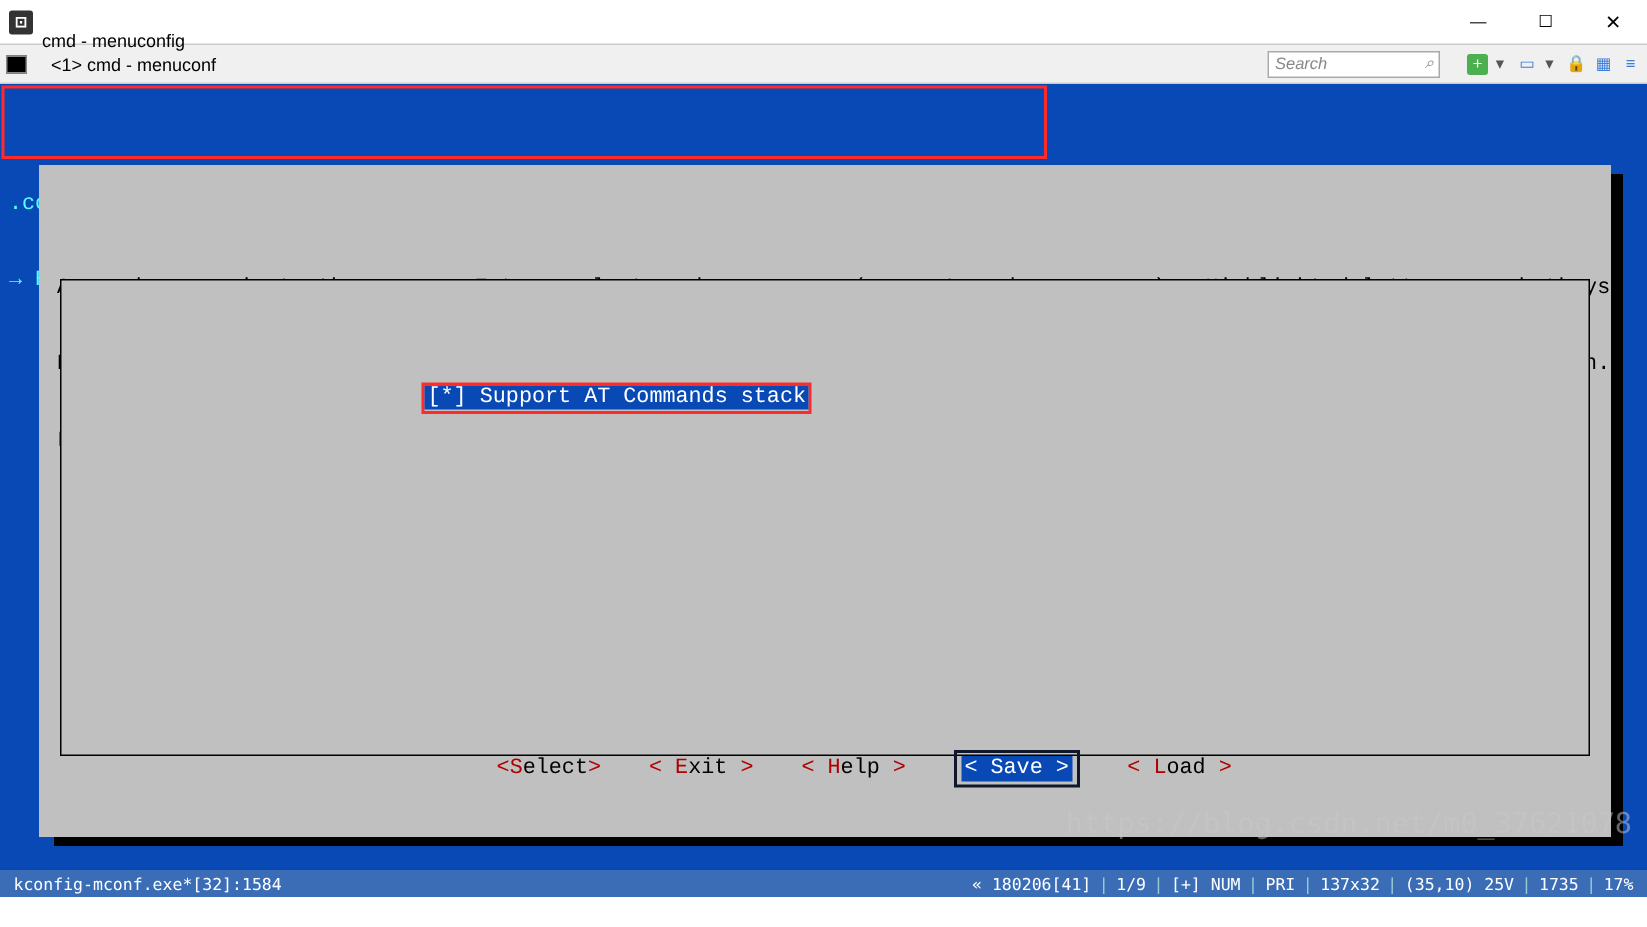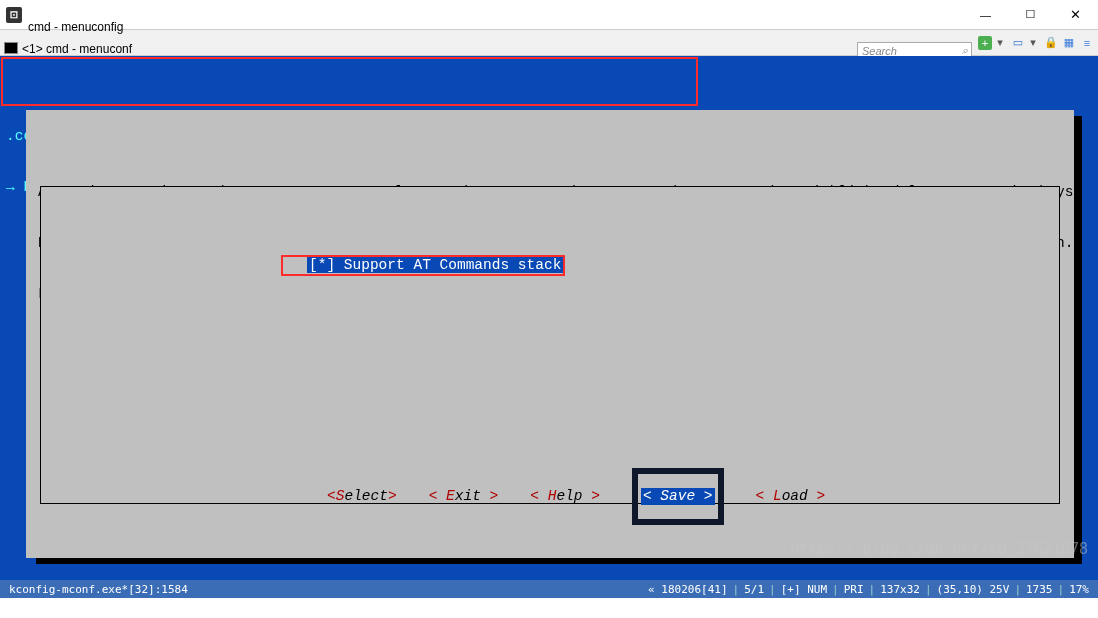--- a/index.html
+++ b/index.html
@@ -3,21 +3,21 @@
 <meta charset="utf-8">
 <style>
 * { margin: 0; padding: 0; box-sizing: border-box; }
 body { width: 1098px; height: 618px; font-family: "Segoe UI", Arial, sans-serif; background: #fff; overflow: hidden; position: relative; }
 .titlebar { height: 30px; background: #fff; display: flex; align-items: center; border-bottom: 1px solid #ccc; }
 .titlebar .app-icon { width: 16px; height: 16px; background: #333; margin: 0 6px; border-radius: 2px; display:flex; align-items:center; justify-content:center; color:#fff; font-size:10px; font-weight:bold;}
 .titlebar .title { font-size: 12px; color: #000; flex: 1; margin-top: 24px; }
 .win-controls { display: flex; }
 .win-btn { width: 45px; height: 30px; display: flex; align-items: center; justify-content: center; font-size: 11px; font-family: Arial; }
 .win-btn.close { font-size: 13px; }
-.toolbar { height: 26px; background: #f0f0f0; display: flex; border-bottom: 1px solid #ccc; padding: 12px 4px; }
+.toolbar { height: 26px; background: #f0f0f0; display: flex; align-items: center; border-bottom: 1px solid #ccc; padding: 0 4px; gap: 12px; }
 .tab-icon { width: 14px; height: 12px; background: #000; margin-right: 4px; border:1px solid #888;}
 .tab-label { font-size: 12px; color: #000; }
 .toolbar-spacer { flex: 1; }
 .search-box { width: 115px; height: 18px; border: 1px solid #aaa; font-size: 11px; padding: 0 4px; font-style: italic; color: #888; background: #fff; display:flex; align-items:center; position:relative;}
 .search-box .mag { position:absolute; right:3px; top:1px; font-size:11px; color:#888;}
 .toolbar-icons { display: flex; gap: 4px; margin-left: 6px; align-items:center;}
 .toolbar-icons span { width: 14px; height: 14px; display: inline-flex; align-items:center; justify-content:center; font-size:11px;}
 .ic-green{ background:#4caf50; color:#fff; border-radius:2px;}
 .ic-blue{ color:#3b7dd8;}
 .ic-lock{ color:#e0a030;}
@@ -29,39 +29,39 @@
 .config-header { color: #55ffff; padding: 4px 6px 0 6px; }
 .section-rule { color: #55ffff; position:absolute; top:38px; left:6px; right:12px; text-align:center;}
 .section-rule::before{ content:""; position:absolute; left:0; right:0; top:50%; border-top:1px solid #55ffff;}
 .section-rule span{ background:#0949b5; padding:0 6px; position:relative;}
 .red-box-top { position:absolute; left:1px; top:1px; width:697px; height:49px; border:2px solid #ff2a2a; pointer-events:none;}
 .gray-panel { position: absolute; left: 26px; right: 24px; top: 54px; bottom: 22px; background: #c0c0c0; color: #000; padding: 6px 12px; }
 .gray-shadow { position:absolute; left:36px; right:16px; top:60px; bottom:16px; background:#000; }
 .help-text { color: #000; }
 .inner-box { position: absolute; left: 14px; right: 14px; top: 76px; bottom: 54px; border: 1px solid #000; background: #c0c0c0; }
 .menu-items { padding: 2px 0; }
-.item { padding: 0 2px; color: #000; margin-left: 24px; }
+.item { padding: 0 2px; color: #000; }
 .item .hot { color: #1010e0; }
 .item.sel { background: #0949b5; color: #fff; display:inline; padding: 0 2px;}
 .item.sel .hot { color: #fff; }
 .sel-wrap{ margin-left:0;}
 .red-box-item { display:inline-block; border:2px solid #ff2a2a; padding:0; margin-top:-2px;}
 .bottom-buttons { position: absolute; left: 0; right: 0; bottom: 16px; text-align: center; }
-.btn { display: inline-block; padding: 0 2px; color: #000; font-style: italic; }
+.btn { display: inline-block; padding: 0 2px; color: #000; }
 .btn .ang { color: #b00000; }
 .btn .hot { color: #b00000; }
 .btn.active { background: #0949b5; color: #fff; }
 .btn.active .ang, .btn.active .hot { color: #fff; }
 .btn-spacer{ display:inline-block; width:28px;}
-.red-box-save { display:inline-block; border:6px solid #0f172a; padding:14px 3px; margin:0 2px;}
+.red-box-save { display:inline-block; border:2px solid #0f172a; padding:2px 3px; margin:0 2px;}
 .statusbar { height: 18px; background: #3a6db5; color: #fff; font-size: 11px; display: flex; align-items: center; padding: 0 4px; font-family: Consolas, monospace;}
 .statusbar .sep { flex: 1; }
 .sb-item{ padding: 0 5px;}
 .sb-divider{ color:#9cc;}
-.watermark { position: absolute; right: 10px; bottom: 22px; color: rgba(200,200,200,0.5); font-size: 15px; font-family: Consolas, monospace;}
+.watermark { position: absolute; right: 10px; bottom: 22px; color: rgba(200,200,200,0.5); font-size: 19px; font-family: Consolas, monospace;}
 </style>
 </head>
 <body>
 
 <div class="titlebar">
   <div class="app-icon">⊡</div>
   <div class="title">cmd - menuconfig</div>
   <div class="win-controls">
     <div class="win-btn">—</div>
     <div class="win-btn">☐</div>
@@ -114,21 +114,21 @@
     </div>
   </div>
   <div class="watermark">https://blog.csdn.net/m0_37621078</div>
 </div>
 
 <div class="statusbar">
   <span class="sb-item">kconfig-mconf.exe*[32]:1584</span>
   <span class="sep"></span>
   <span class="sb-item">« 180206[41]</span>
     <span class="sb-divider">|</span>
-  <span class="sb-item">5/1</span>
+  <span class="sb-item">1/9</span>
     <span class="sb-divider">|</span>
   <span class="sb-item">[+] NUM</span>
     <span class="sb-divider">|</span>
   <span class="sb-item">PRI</span>
     <span class="sb-divider">|</span>
   <span class="sb-item">137x32</span>
     <span class="sb-divider">|</span>
   <span class="sb-item">(35,10) 25V</span>
     <span class="sb-divider">|</span>
   <span class="sb-item">1735</span>

